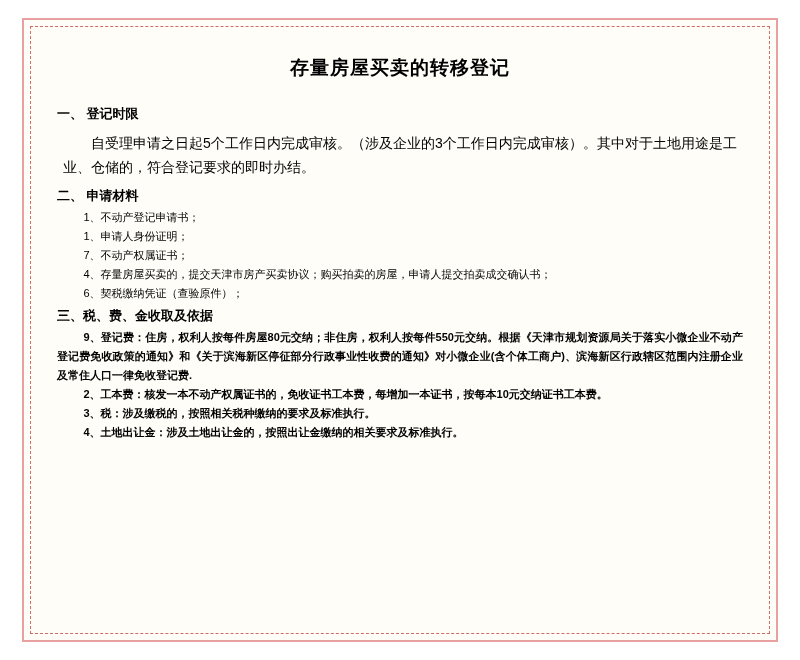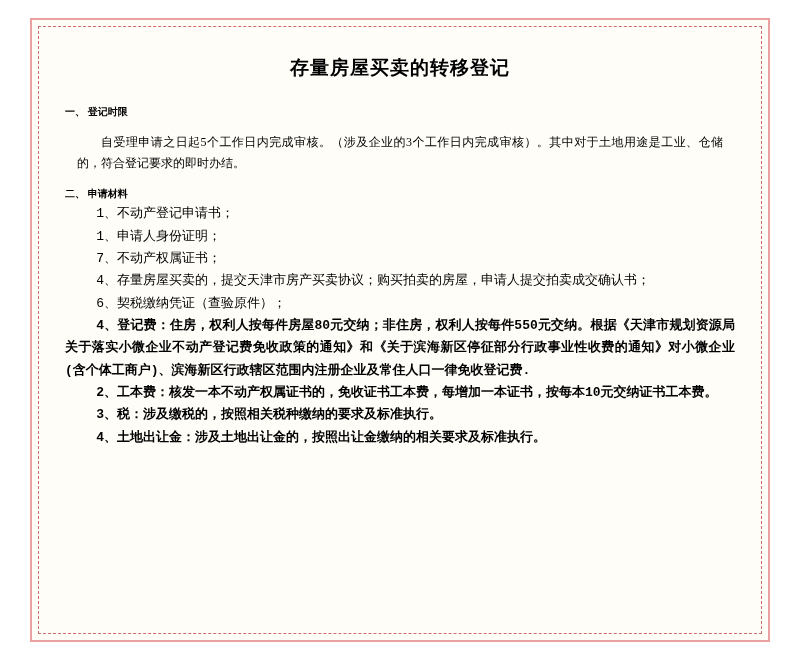--- a/index.html
+++ b/index.html
@@ -10,21 +10,21 @@
     width: 800px;
     height: 660px;
     background: #ffffff;
     font-family: "Liberation Sans", sans-serif;
     color: #000000;
   }
   .page {
     box-sizing: border-box;
     width: 800px;
     height: 660px;
-    padding: 18px 30px;
+    padding: 18px 22px;
     background: #ffffff;
   }
   .outer-frame {
     box-sizing: border-box;
     width: 100%;
     height: 100%;
     border: 2px solid #e8a0a0;
     background: #fffdf7;
     padding: 6px;
   }
@@ -39,43 +39,41 @@
   }
   .doc-title {
     text-align: center;
     font-size: 19px;
     font-weight: bold;
     letter-spacing: 1px;
     margin: 12px 0 22px 0;
     color: #000;
   }
   .section-head {
-    font-size: 10px;
+    font-size: 13px;
     font-weight: bold;
     margin: 2px 0 1px 0;
     line-height: 1.7;
   }
   .para {
-    font-size: 12px;
+    font-size: 14px;
     line-height: 1.72;
-    margin: 12px;
+    margin: 6px;
     text-align: justify;
-    font-family: Liberation Serif, serif;
   }
   .para.indent {
     text-indent: 2em;
   }
   .item {
-    font-size: 13px;
+    font-size: 11px;
     line-height: 1.72;
     margin: 0;
     padding-left: 2.4em;
     text-indent: 0;
     text-align: justify;
-    font-family: Liberation Mono, monospace;
   }
   .item.hang {
     padding-left: 0;
     text-indent: 2.4em;
   }
   .item.bold {
     font-weight: bold;
   }
   .block {
     margin-bottom: 0px;
@@ -98,21 +96,22 @@
       <div class="block">
         <div class="section-head">二、 申请材料</div>
         <p class="item">1、不动产登记申请书；</p>
         <p class="item">1、申请人身份证明；</p>
         <p class="item">7、不动产权属证书；</p>
         <p class="item">4、存量房屋买卖的，提交天津市房产买卖协议；购买拍卖的房屋，申请人提交拍卖成交确认书；</p>
         <p class="item">6、契税缴纳凭证（查验原件）；</p>
       </div>
 
       <div class="block">
-        <p class="item hang bold">4、登记费：住房，权利人按每件房屋80元交纳；非住房，权利人按每件550元交纳。根据《天津市规划资源局关于落实小微企业不动产登记费免收政策的通知》和《关于滨海新区停征部分行政事业性收费的通知》对小微企业(含个体工商户)、滨海新区行政辖区范围内注册企业及常住人口一律免收登记费.</p>
+        <div class="section-head">三、税、费、金收取及依据</div>
+        <p class="item hang bold">9、登记费：住房，权利人按每件房屋80元交纳；非住房，权利人按每件550元交纳。根据《天津市规划资源局关于落实小微企业不动产登记费免收政策的通知》和《关于滨海新区停征部分行政事业性收费的通知》对小微企业(含个体工商户)、滨海新区行政辖区范围内注册企业及常住人口一律免收登记费.</p>
         <p class="item bold">2、工本费：核发一本不动产权属证书的，免收证书工本费，每增加一本证书，按每本10元交纳证书工本费。</p>
         <p class="item bold">3、税：涉及缴税的，按照相关税种缴纳的要求及标准执行。</p>
         <p class="item bold">4、土地出让金：涉及土地出让金的，按照出让金缴纳的相关要求及标准执行。</p>
       </div>
 
     </div>
   </div>
 </div>
 
 </body></html>

